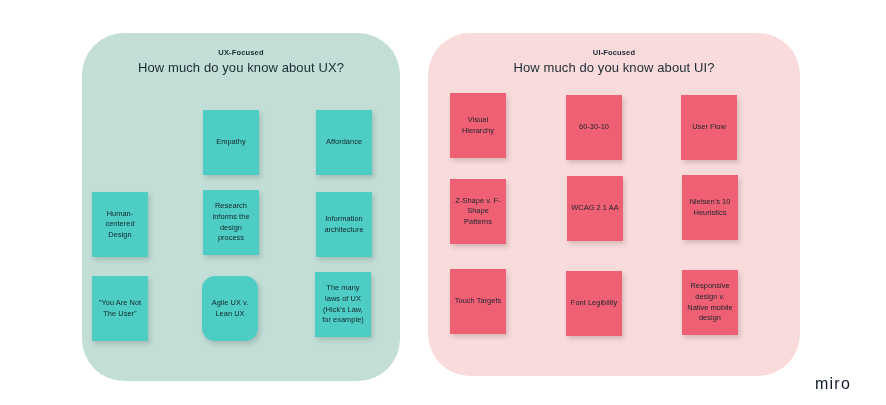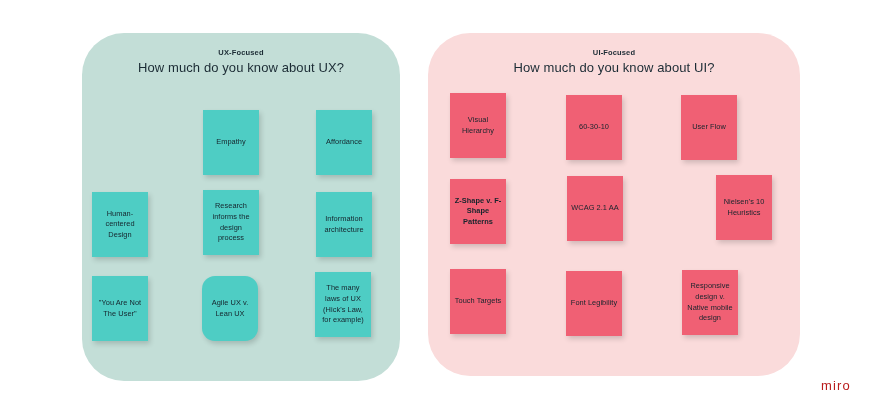--- a/index.html
+++ b/index.html
@@ -88,23 +88,23 @@
   }
   .note-teal { background: #4ecdc4; }
   .note-pink { background: #f06074; }
   .note span { display: block; }
 
   
   .watermark {
     position: absolute;
     right: 35px;
     bottom: 12px;
-    font-size: 13px;
+    font-size: 16px;
     letter-spacing: 1.2px;
-    color: #b91c1c;
+    color: #0f172a;
     font-weight: normal;
     text-align: center;
   }
 </style>
 </head>
 <body>
 
 <div class="board">
 
   <div class="panel panel-ux">
@@ -154,27 +154,27 @@
     <div class="note note-pink" style="left:450px; top:93px;">
       <span>Visual Hierarchy</span>
     </div>
     <div class="note note-pink" style="left:566px; top:95px;">
       <span>60-30-10</span>
     </div>
     <div class="note note-pink" style="left:681px; top:95px;">
       <span>User Flow</span>
     </div>
 
-    <div class="note note-pink" style="left:450px; top:179px;font-weight:bold;">
+    <div class="note note-pink" style="left:450px; top:179px;">
       <span>Z-Shape v. F-Shape Patterns</span>
     </div>
     <div class="note note-pink" style="left:567px; top:176px;">
       <span>WCAG 2.1 AA</span>
     </div>
-    <div class="note note-pink" style="left:682px; top:175px;margin-left:34px;">
+    <div class="note note-pink" style="left:682px; top:175px;">
       <span>Nielsen's 10 Heuristics</span>
     </div>
 
     <div class="note note-pink" style="left:450px; top:269px;">
       <span>Touch Targets</span>
     </div>
     <div class="note note-pink" style="left:566px; top:271px;">
       <span>Font Legibility</span>
     </div>
     <div class="note note-pink" style="left:682px; top:270px;">

